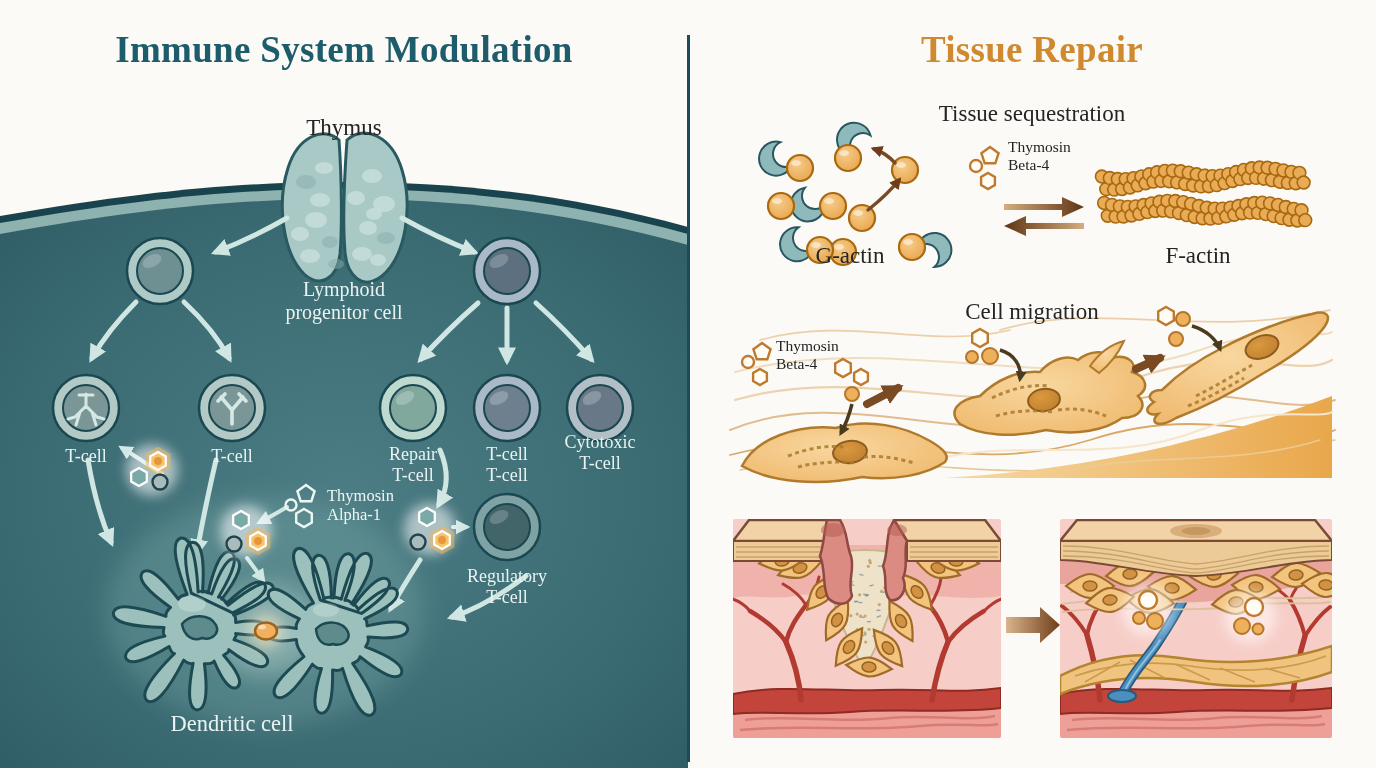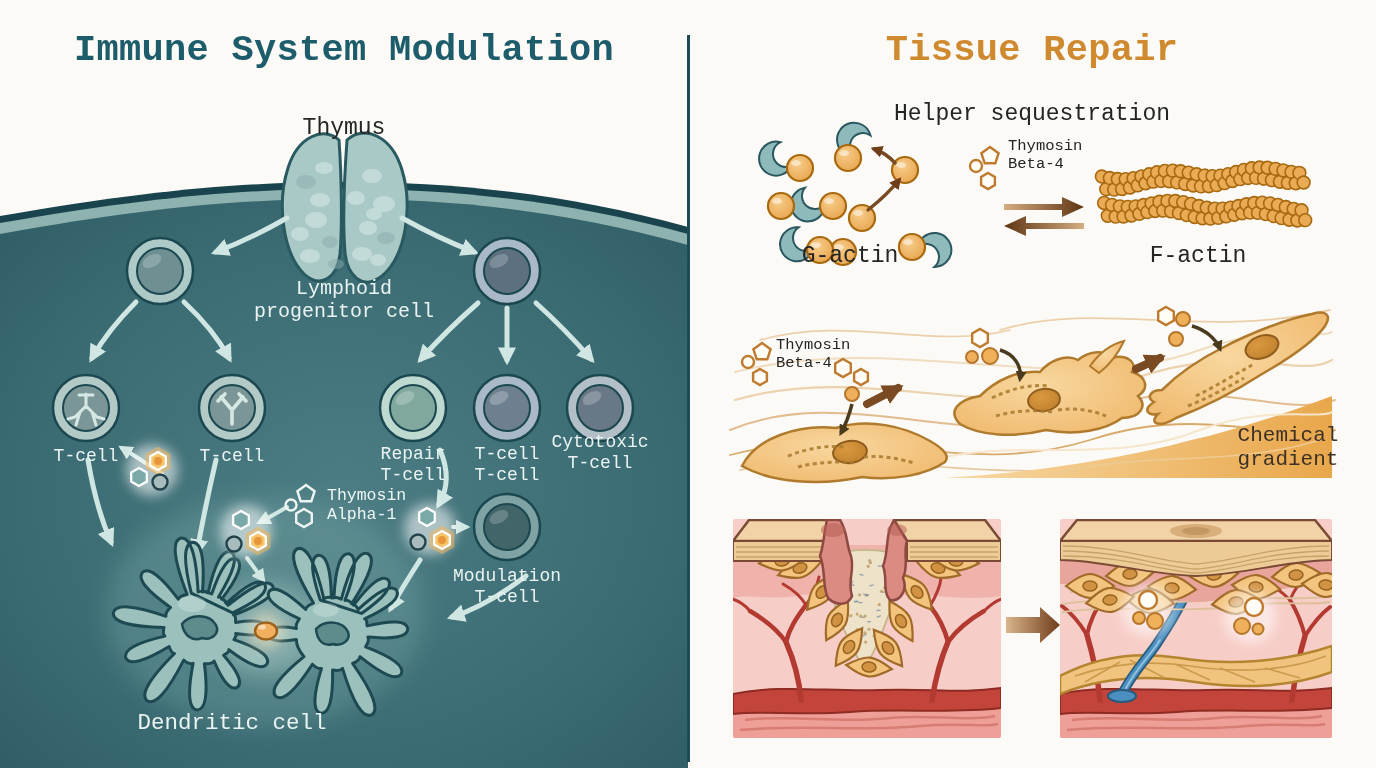--- a/index.html
+++ b/index.html
@@ -1,17 +1,17 @@
 <!DOCTYPE html>
 <html><head>
 <meta charset="utf-8">
 <style>
   html,body{margin:0;padding:0;background:#ffffff;}
   #canvas{position:relative;width:1376px;height:768px;background:#fbfaf7;overflow:hidden;
-          font-family:Liberation Mono, monospace;}
+          font-family:Liberation Serif, serif;}
   svg{position:absolute;top:0;left:0;}
   #rightSvg{left:688px;}
   #divider{position:absolute;left:687px;top:35px;width:3px;height:727px;background:#1c4c59;}
   .lbl{position:absolute;white-space:pre-line;line-height:1.14;}
   .center{text-align:center;}
   .title{font-size:37px;font-weight:bold;letter-spacing:.3px;}
   .t-teal{color:#1d5c6b;}
   .t-orange{color:#cf8a30;}
   .h2{font-size:23px;color:#242424;}
   .cell-lbl{font-size:18px;color:#e9f3f1;}
@@ -720,29 +720,28 @@
   <div class="lbl prog-lbl center" style="left:244px;top:278px;width:200px">Lymphoid
 progenitor cell</div>
   <div class="lbl cell-lbl center" style="left:26px;top:446px;width:120px">T-cell</div>
   <div class="lbl cell-lbl center" style="left:172px;top:446px;width:120px">T-cell</div>
   <div class="lbl cell-lbl center" style="left:353px;top:444px;width:120px">Repair
 T-cell</div>
   <div class="lbl cell-lbl center" style="left:447px;top:444px;width:120px">T-cell
 T-cell</div>
   <div class="lbl cell-lbl center" style="left:540px;top:432px;width:120px">Cytotoxic
 T-cell</div>
-  <div class="lbl cell-lbl center" style="left:447px;top:566px;width:120px">Modulation
+  <div class="lbl cell-lbl center" style="left:447px;top:566px;width:120px">Regulatory
 T-cell</div>
   <div class="lbl alpha-lbl" style="left:327px;top:487px;width:110px">Thymosin
 Alpha-1</div>
   <div class="lbl dend-lbl center" style="left:92px;top:711px;width:280px">Dendritic cell</div>
 
   <div class="lbl title t-orange center" style="left:688px;top:29px;width:688px">Tissue Repair</div>
-  <div class="lbl h2 center" style="left:688px;top:101px;width:688px">Helper sequestration</div>
+  <div class="lbl h2 center" style="left:688px;top:101px;width:688px">Tissue sequestration</div>
   <div class="lbl small-lbl" style="left:1008px;top:138px;width:100px">Thymosin
 Beta-4</div>
   <div class="lbl h2 center" style="left:790px;top:243px;width:120px">G-actin</div>
   <div class="lbl h2 center" style="left:1138px;top:243px;width:120px">F-actin</div>
+  <div class="lbl h2 center" style="left:688px;top:299px;width:688px">Cell migration</div>
   <div class="lbl small-lbl" style="left:776px;top:337px;width:100px">Thymosin
 Beta-4</div>
-  <div class="lbl chem-lbl center" style="left:1236px;top:424px;width:104px">Chemical
-gradient</div>
 </div>
 
 </body></html>

